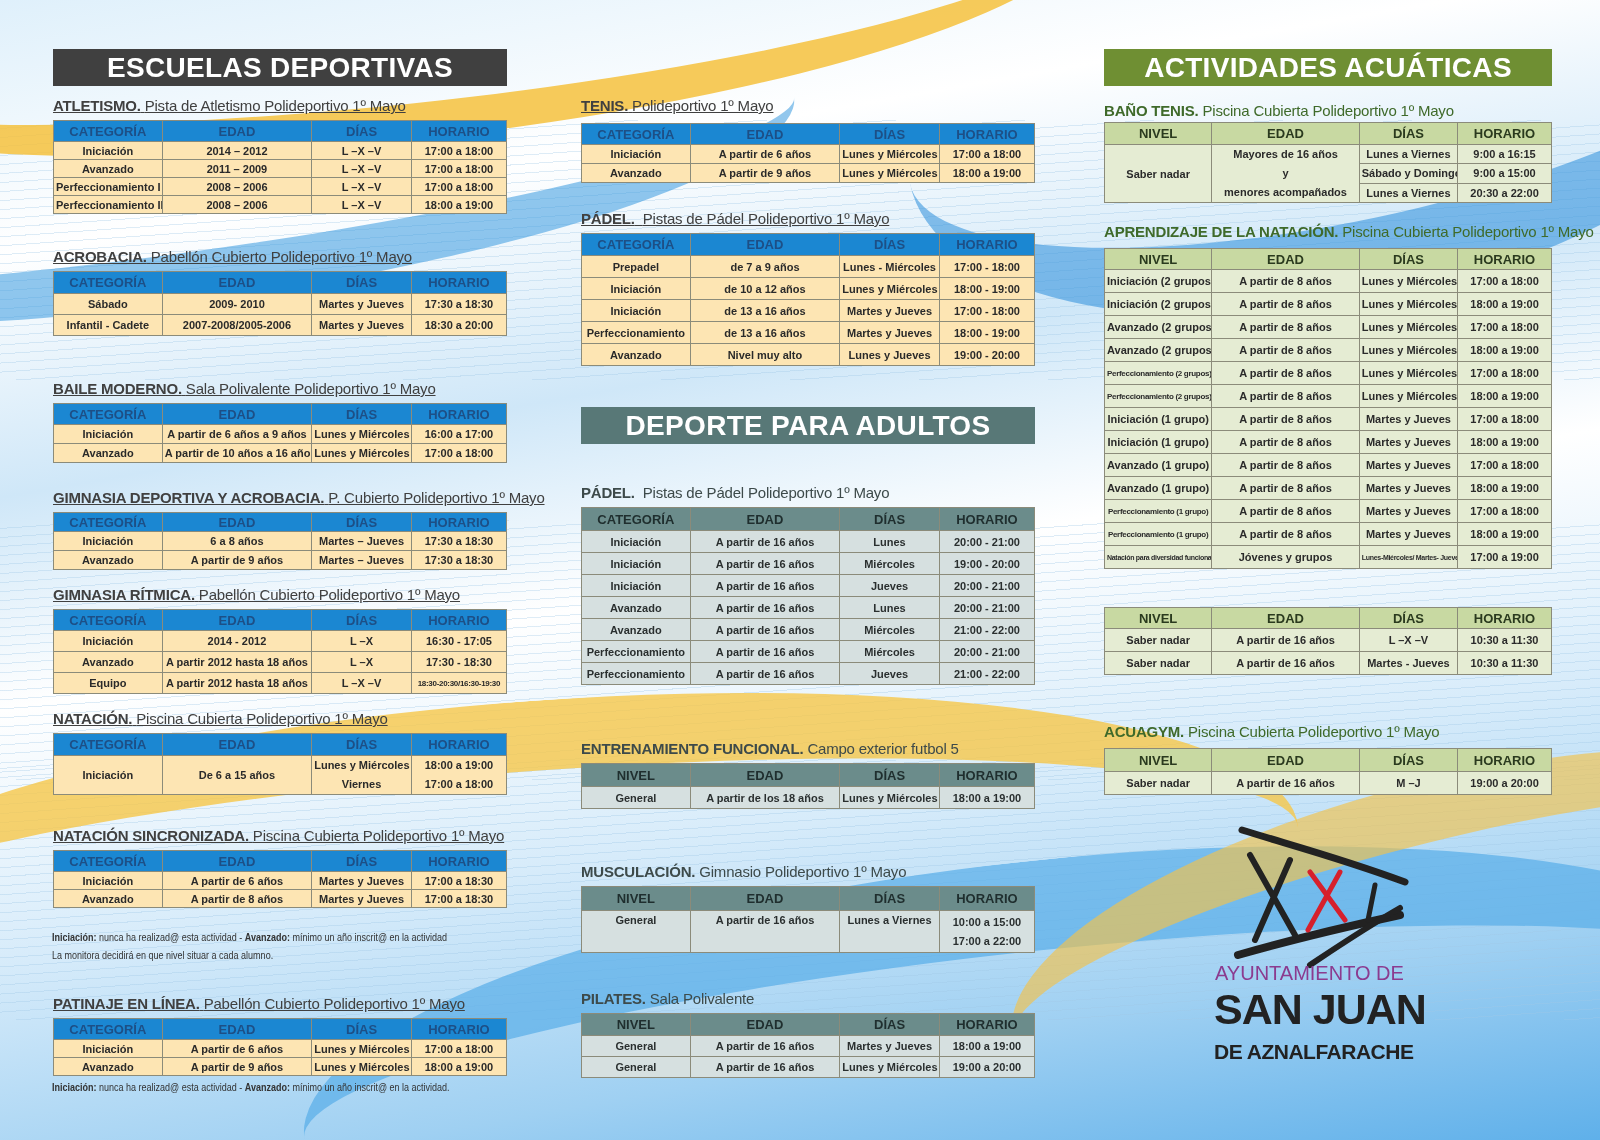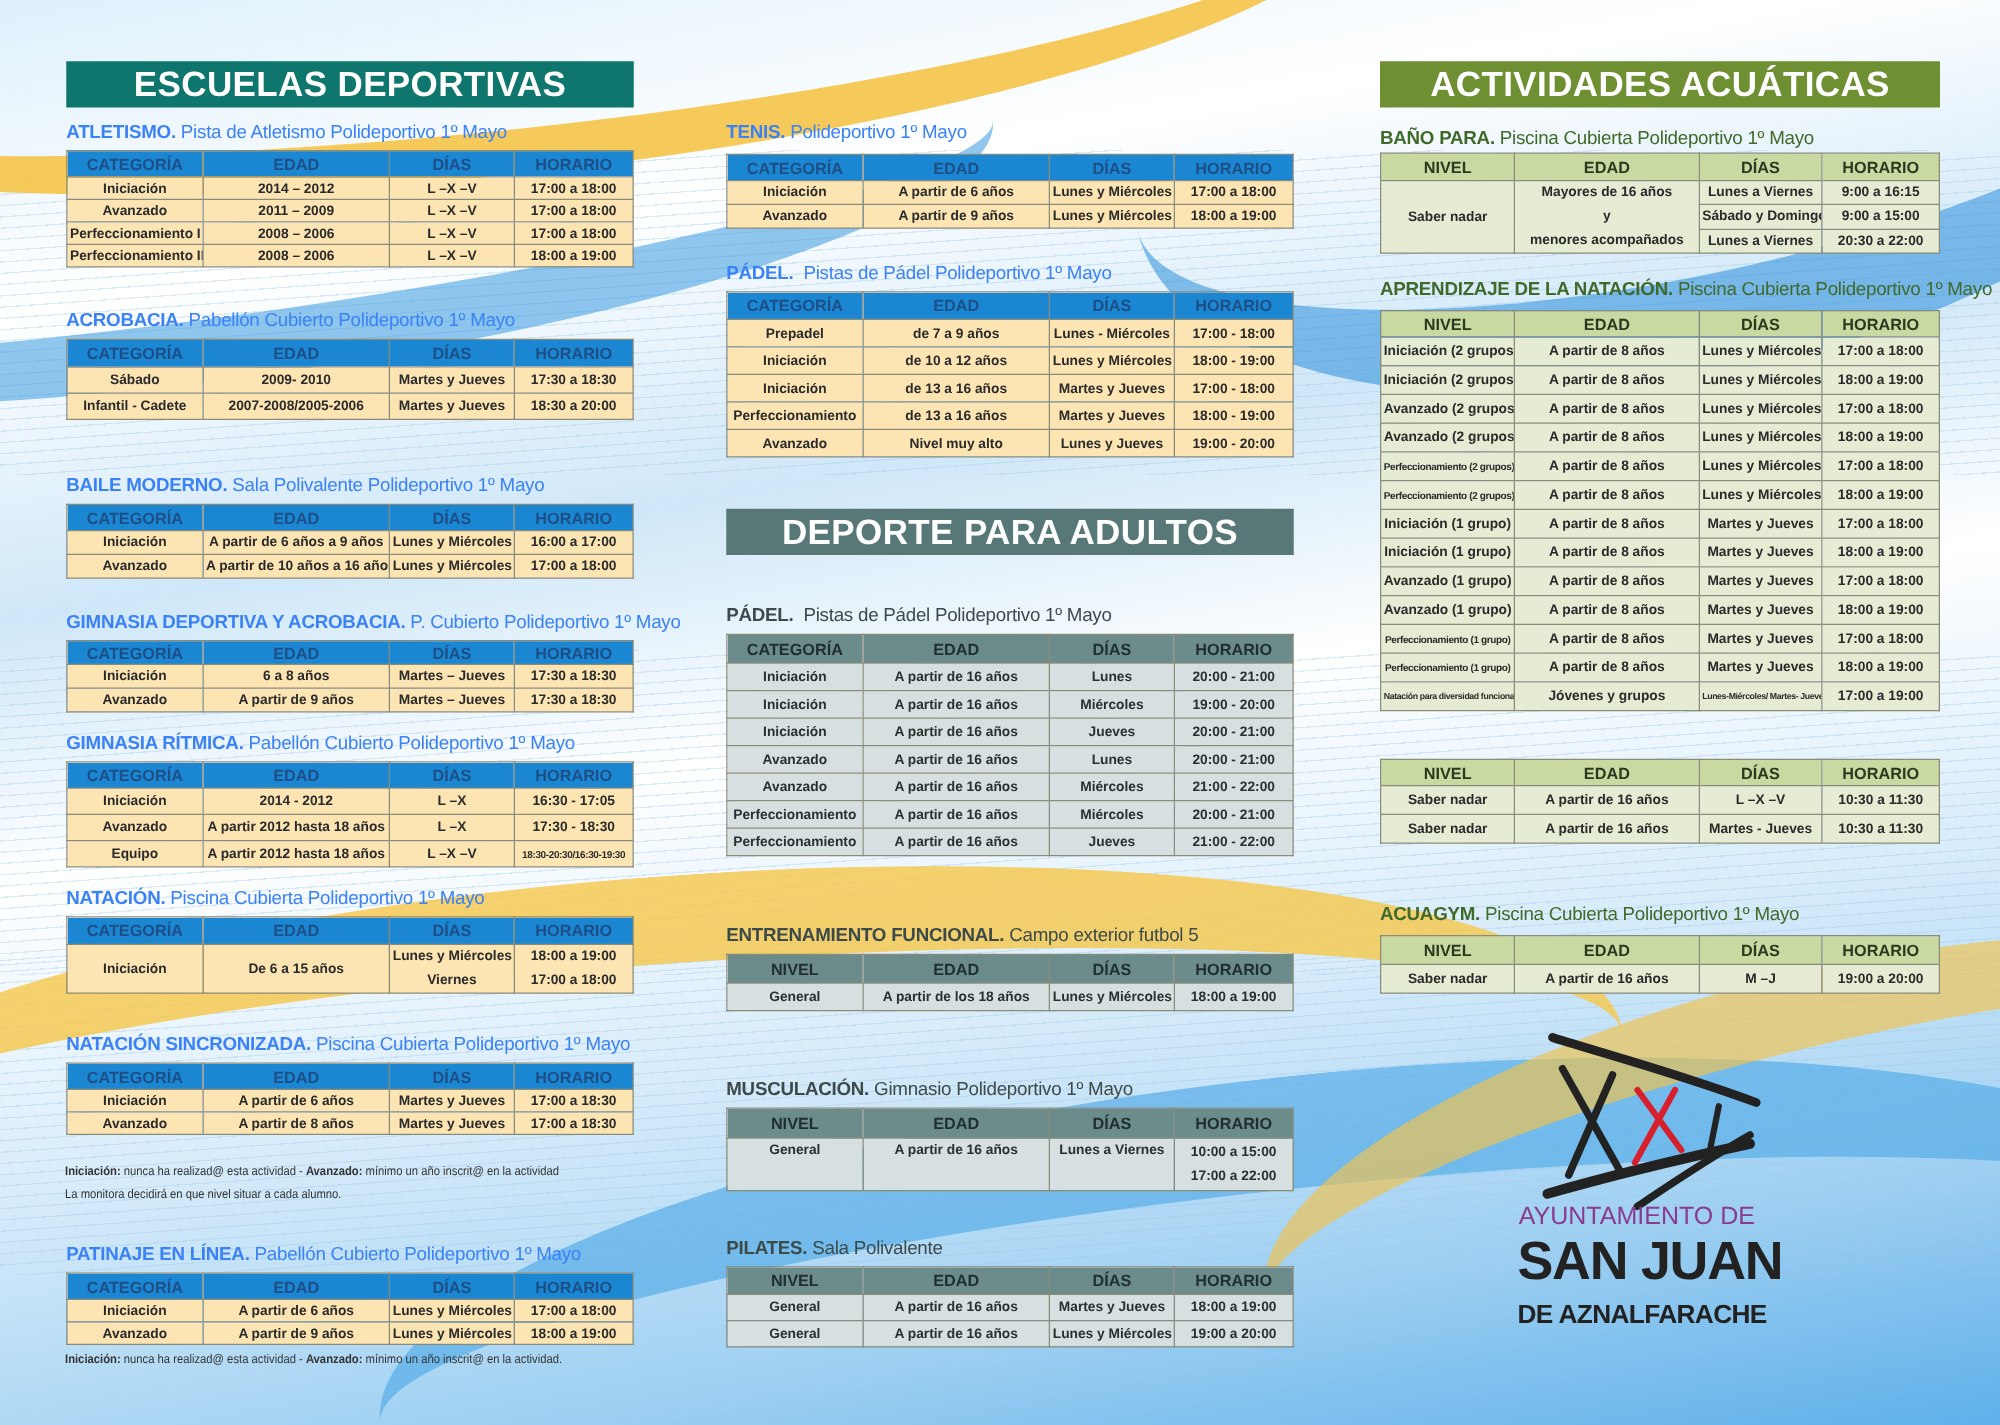--- a/index.html
+++ b/index.html
@@ -18,28 +18,28 @@
   .sw5 { left: 900px; top: -120px; width: 900px; height: 420px; border-bottom: 80px solid #2c8fdc; transform: rotate(-12deg); opacity: .55; }
   .sw6 { left: 1000px; top: 780px; width: 900px; height: 300px; border-top: 60px solid #f3c34c; transform: rotate(-14deg); opacity: .65; }
   .lines { position: absolute; left: 0; right: 0; height: 260px;
     background: repeating-linear-gradient(176deg, rgba(255,255,255,.0) 0 8px, rgba(160,200,230,.35) 8px 9px); }
   .l1 { top: 120px; } .l2 { top: 520px; } .l3 { top: 760px; }
 
   .page { position: absolute; inset: 0; z-index: 1; }
 
   .banner { position: absolute; height: 37px; color: #fff; font-weight: bold; font-size: 28px;
     text-align: center; line-height: 37px; letter-spacing: .3px; }
-  .banner.blue { background: #0f766e; }
+  .banner.blue { background: #404040; }
   .banner.gray { background: #587877; }
   .banner.green { background: #6f8f33; }
 
   .section { position: absolute; }
   .sec-title { font-size: 15px; white-space: nowrap; margin-bottom: 6px; letter-spacing: -.2px; }
   .sec-title .name { font-weight: bold; }
-  .blue-sec .sec-title { color: #3b82f6; }
+  .blue-sec .sec-title { color: #404040; text-decoration: underline; }
   .gray-sec .sec-title { color: #3d4a4a; }
   .green-sec .sec-title { color: #3f6a2a; }
 
   table.sched { border-collapse: collapse; width: 100%; table-layout: fixed;
     font-family: "Liberation Sans", sans-serif; font-size: 11px; font-weight: bold; }
   table.sched th, table.sched td { border: 1px solid #8b8b7a; text-align: center; padding: 0 2px; white-space: nowrap; overflow: hidden; }
   table.sched th { font-size: 13px; font-weight: bold; }
   .blue-sec th { background: #1b87d2; color: #1d4f86; }
   .blue-sec td { background: #fde5b3; color: #2a2a2a; }
   .gray-sec th { background: #6b8c8b; color: #1f2e2e; }
@@ -582,21 +582,21 @@
             <td>Lunes y Miércoles</td>
             <td>19:00 a 20:00</td>
           </tr>
     </tbody>
       </table>
   </div>
 
   <div class="banner green" style="left:1104px;top:49px;width:448px;">ACTIVIDADES ACUÁTICAS</div>
 
   <div class="section green-sec" style="left:1104px;top:102px;width:448px;">
-    <div class="sec-title" style="margin-bottom:3px"><span class="name">BAÑO PARA.</span> <span>Piscina Cubierta Polideportivo 1º Mayo</span></div>
+    <div class="sec-title" style="margin-bottom:3px"><span class="name">BAÑO TENIS.</span> <span>Piscina Cubierta Polideportivo 1º Mayo</span></div>
     <table class="sched">
       <colgroup>
           <col style="width:24%">
           <col style="width:33%">
           <col style="width:22%">
           <col style="width:21%">
         </colgroup>
       <tbody>
           <tr style="height:22px">
             <th>NIVEL</th>

